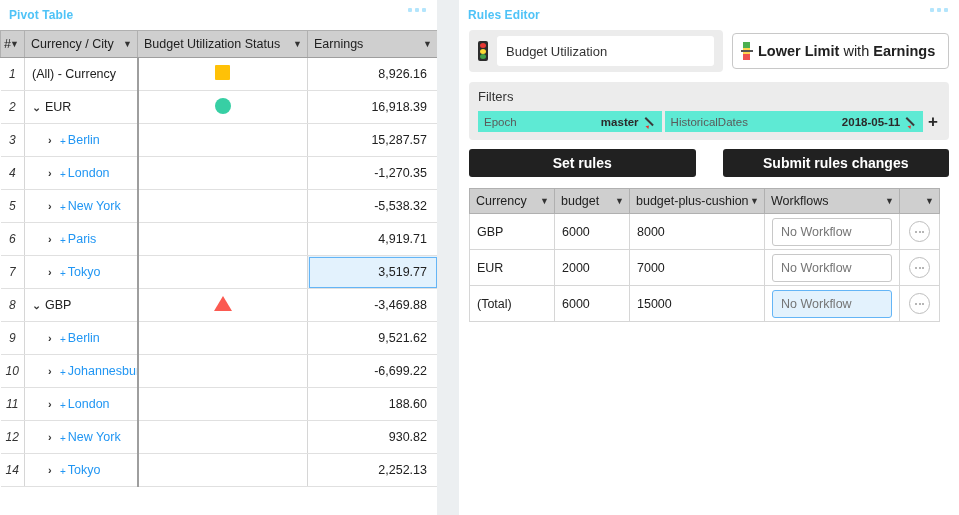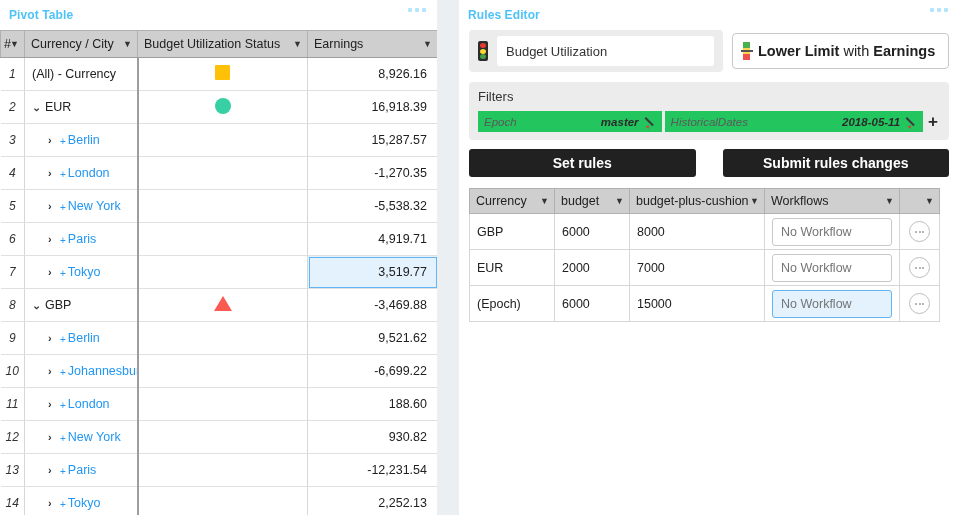--- a/index.html
+++ b/index.html
@@ -267,28 +267,27 @@
     margin-bottom: 7px;
   }
   .filters-row {
     display: flex;
     align-items: center;
     gap: 3px;
   }
   .filter-chip {
     display: flex;
     align-items: center;
-    background: #22c55e;
+    background: #5eead4;
     height: 21px;
     padding: 0 5px 0 6px;
     gap: 6px;
     font-size: 11.5px;
     color: #4a4a4a;
     cursor: pointer;
-    font-style: italic;
   }
   .filter-chip .fkey { color: #5a5a5a; }
   .filter-chip .fval { font-weight: bold; color: #2b2b2b; margin-left: auto; }
   .chip-epoch { width: 193px; }
   .chip-dates { width: 272px; }
   .pencil {
     display: inline-block;
     width: 12px; height: 12px;
     position: relative;
     flex: 0 0 auto;
@@ -571,30 +570,20 @@
             <td>12</td>
             <td class="c-label"><span class="node leaf">
                 <span class="chev">›</span>
                 <span class="plus">+</span>
                 <span class="lbl">New York</span>
               </span></td>
             <td class="c-status"></td>
             <td class="c-earn">930.82</td>
           </tr>
           <tr>
-            <td>13</td>
-            <td class="c-label"><span class="node leaf">
-                <span class="chev">›</span>
-                <span class="plus">+</span>
-                <span class="lbl">Paris</span>
-              </span></td>
-            <td class="c-status"></td>
-            <td class="c-earn neg">-12,231.54</td>
-          </tr>
-          <tr>
             <td>14</td>
             <td class="c-label"><span class="node leaf">
                 <span class="chev">›</span>
                 <span class="plus">+</span>
                 <span class="lbl">Tokyo</span>
               </span></td>
             <td class="c-status"></td>
             <td class="c-earn">2,252.13</td>
           </tr>
         </tbody>
@@ -698,21 +687,21 @@
               <td class="rg-right">2000</td>
               <td class="rg-right">7000</td>
               <td class="rg-wf-cell"><input type="text" class="wf-input" placeholder="No Workflow" style=""></td>
               <td class="rg-act-cell"><span class="dots-btn">
                   <i></i>
                   <i></i>
                   <i></i>
                 </span></td>
             </tr>
             <tr>
-              <td>(Epoch)</td>
+              <td>(Total)</td>
               <td class="rg-right">6000</td>
               <td class="rg-right">15000</td>
               <td class="rg-wf-cell"><input type="text" class="wf-input sel" placeholder="No Workflow" style=""></td>
               <td class="rg-act-cell"><span class="dots-btn">
                   <i></i>
                   <i></i>
                   <i></i>
                 </span></td>
             </tr>
           </tbody>

